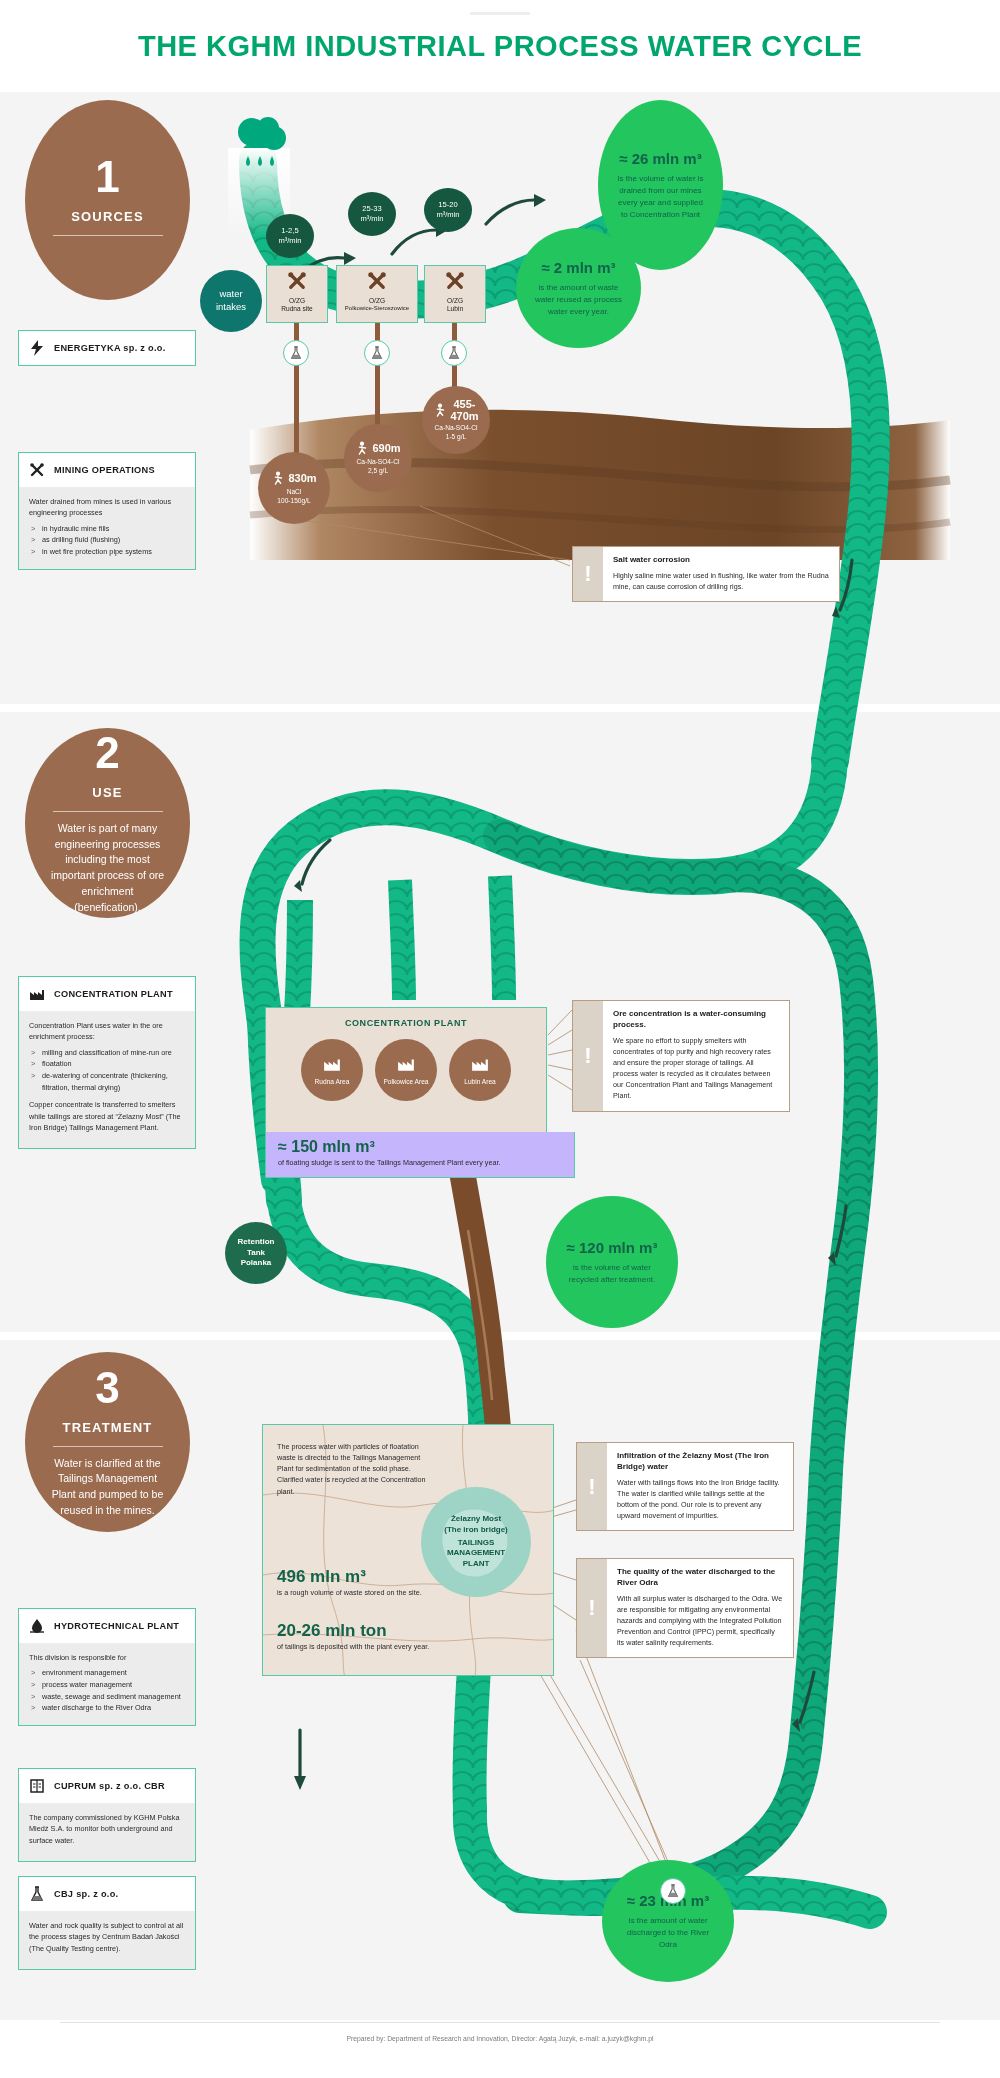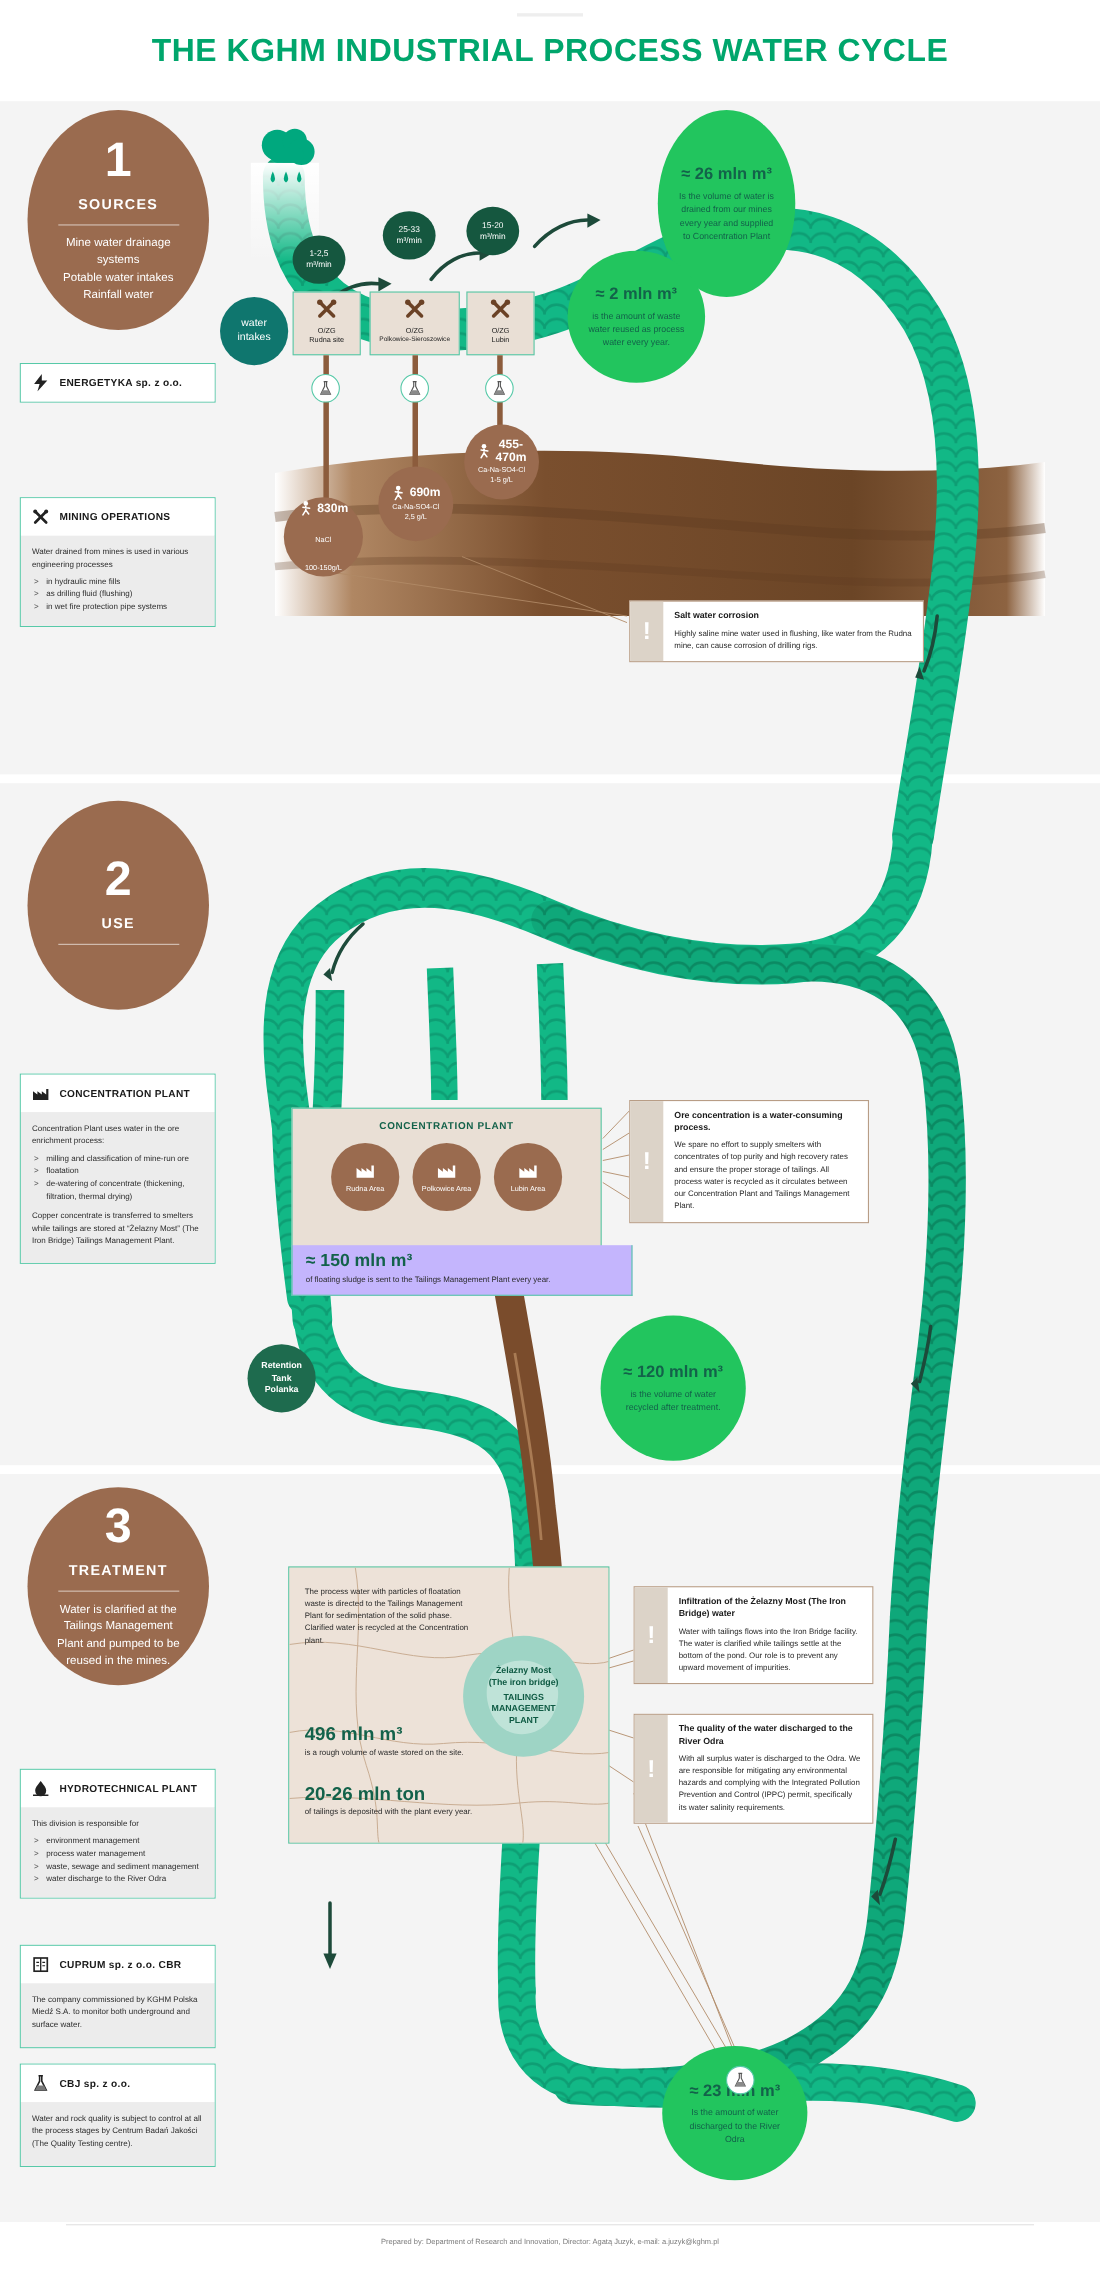--- a/index.html
+++ b/index.html
@@ -298,29 +298,27 @@
       <path d="M28,46 q4,8 0,10 q-4,-2 0,-10z"></path>
       <path d="M40,46 q4,8 0,10 q-4,-2 0,-10z"></path>
     </g>
   </svg>
 </div>
 
 <div class="stage" id="stage-1">
   <div class="num">1</div>
   <div class="lbl">SOURCES</div>
   <div class="rule"></div>
-  <div class="desc" style="white-space:pre-line">Mine water drainage systems
-Potable water intakes
-Rainfall water</div>
 </div>
 
 <div class="stage" id="stage-2">
   <div class="num">2</div>
   <div class="lbl">USE</div>
   <div class="rule"></div>
+  <div class="desc">Water is part of many engineering processes including the most important process of ore enrichment (benefication).</div>
 </div>
 
 <div class="stage" id="stage-3">
   <div class="num">3</div>
   <div class="lbl">TREATMENT</div>
   <div class="rule"></div>
   <div class="desc">Water is clarified at the Tailings Management Plant and pumped to be reused in the mines.</div>
 </div>
 
 <div class="panel" style="top:330px;left:18px;">
@@ -501,21 +499,21 @@
       <path d="M5,10 L11,10 L13,14 L3,14 Z" fill="#8a8a8a"></path>
     </svg>
 </div>
 <div class="flask" style="top:340px;left:441px;">
   <svg width="14" height="16" viewBox="0 0 16 16">
       <path d="M6,1 L10,1 M7,1 L7,6 L3,14 L13,14 L9,6 L9,1" fill="none" stroke="#555" stroke-width="1.2"></path>
       <path d="M5,10 L11,10 L13,14 L3,14 Z" fill="#8a8a8a"></path>
     </svg>
 </div>
 
-<div class="depth" style="top:452px;left:258px;width:72px;height:72px;gap:16px;">
+<div class="depth" style="top:452px;left:258px;width:72px;height:72px;">
   <div class="top">
     <svg width="14" height="16" viewBox="0 0 16 16">
         <circle cx="8" cy="3" r="2.4" fill="#fff"></circle>
         <path d="M8,6 L8,10 L5,15 M8,10 L11,14 M5,7 L12,8" stroke="#fff" stroke-width="1.6" fill="none" stroke-linecap="round"></path>
       </svg>
     <span class="d">830m</span>
   </div>
   <div class="sub">NaCl</div>
   <div class="sub" style="margin-top:0">100-150g/L</div>
 </div>

